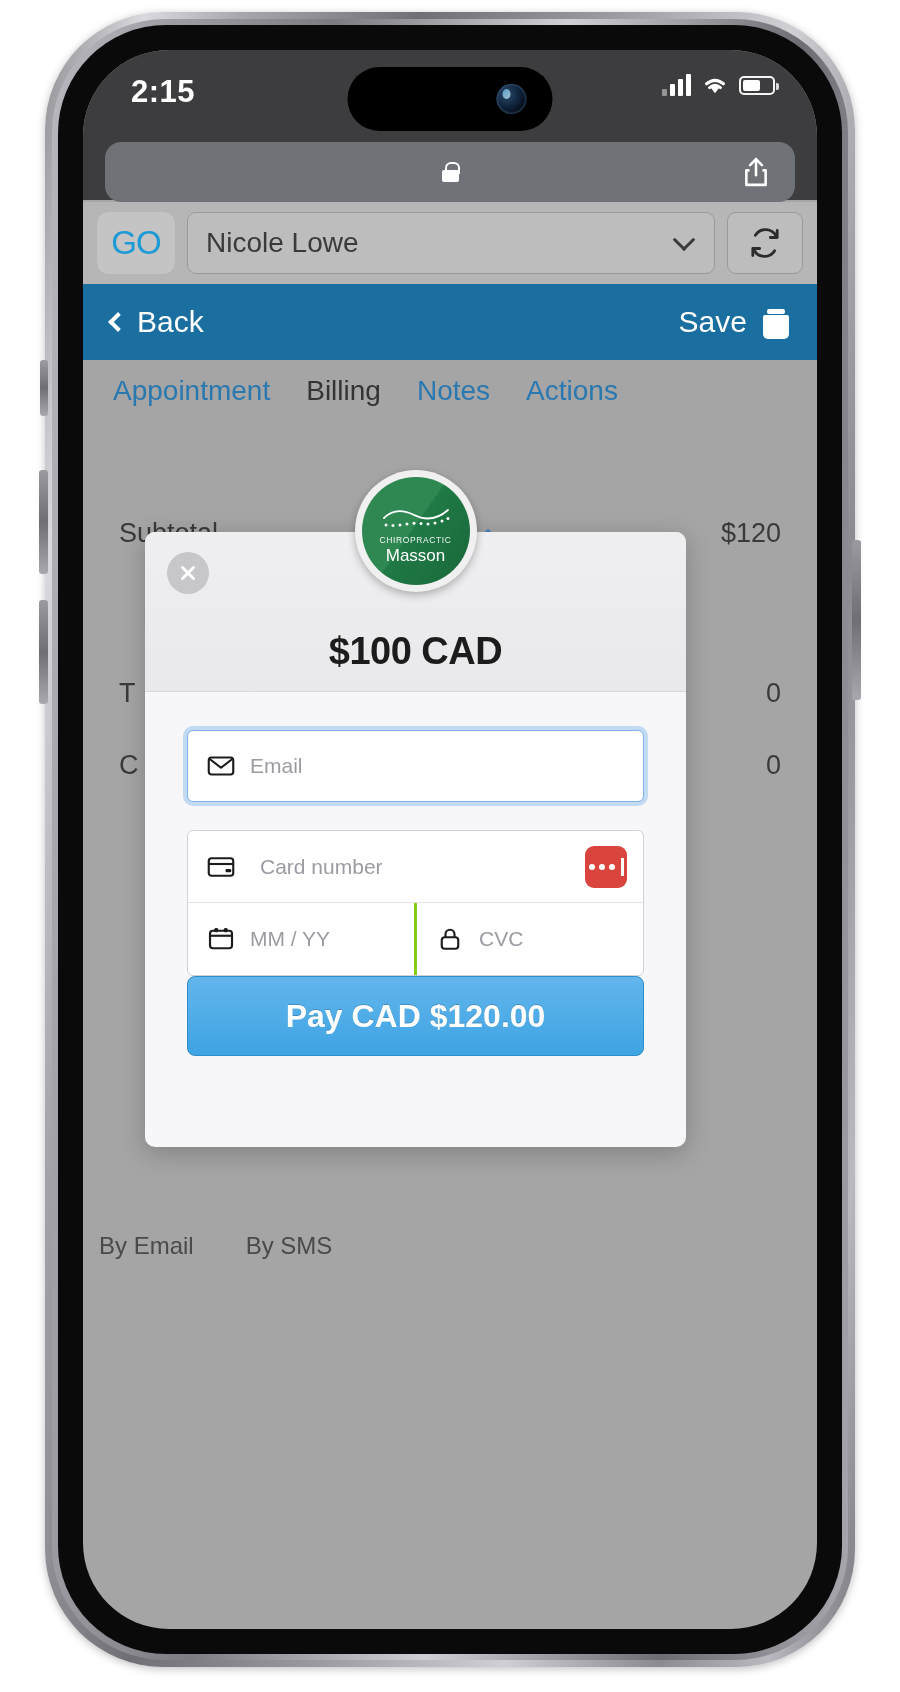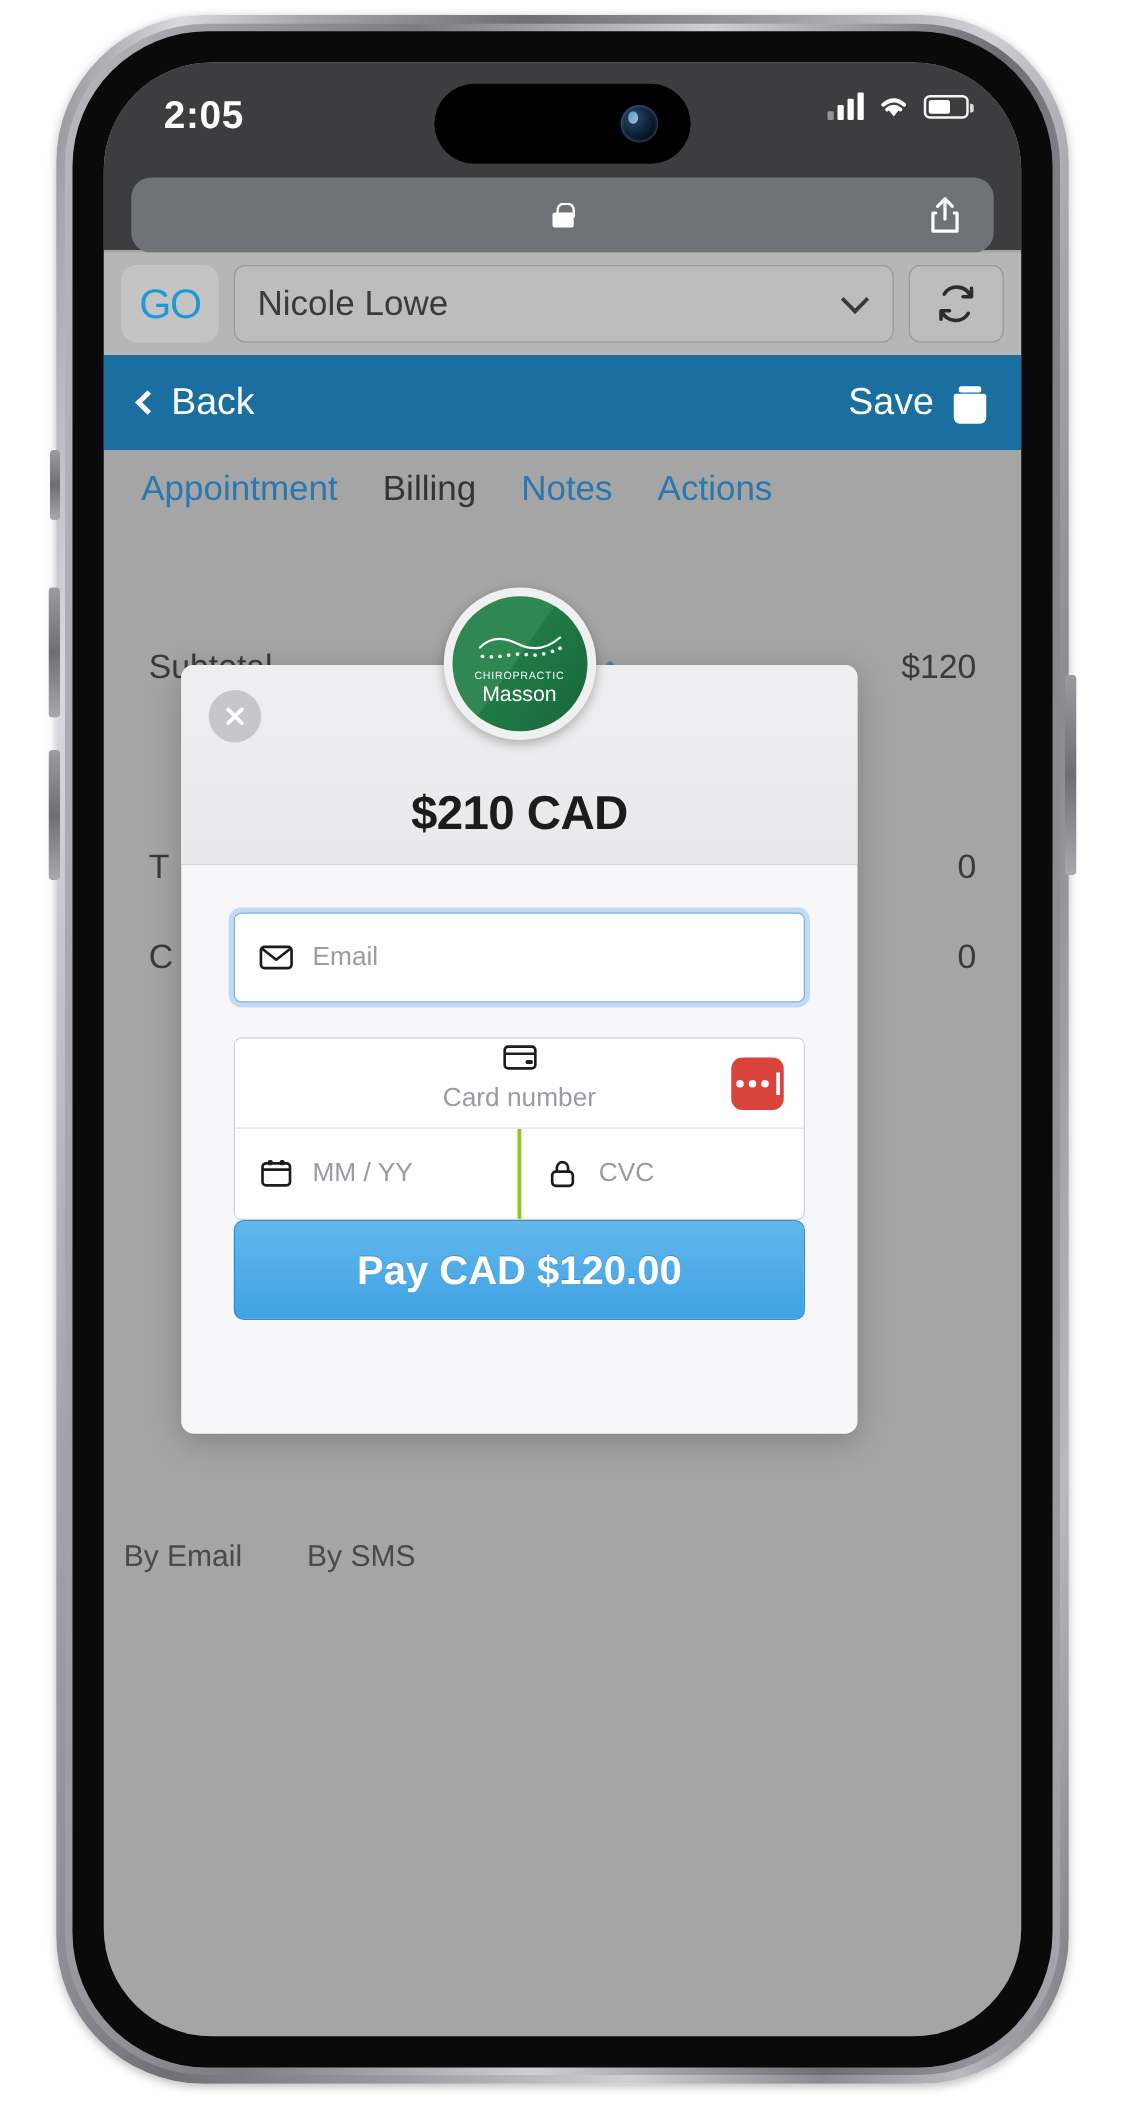--- a/index.html
+++ b/index.html
@@ -241,22 +241,22 @@
     border-color: #7eb2e8;
     box-shadow: 0 0 0 4px rgba(110,170,235,.38);
   }
   .ph { color: #9b9ba2; font-size: 21px; }
   .ico { width: 30px; height: 30px; flex: 0 0 auto; }
 
   .card-group {
     margin-top: 28px; background:#fff; border:1px solid #d2d2d8; border-radius: 6px;
   }
   .card-row {
-    height: 72px; display:flex; align-items:center; padding: 0 18px; gap: 6px;
-    border-bottom: 1px solid #e2e2e6; position: relative; flex-direction: column;
+    height: 72px; display:flex; align-items:center; padding: 0 18px; gap: 24px;
+    border-bottom: 1px solid #e2e2e6; position: relative;
   }
   .card-row:last-child { border-bottom: none; }
   .split { display: flex; }
   .split > div {
     flex: 1; height: 72px; display:flex; align-items:center; padding: 0 18px; gap: 14px;
   }
   .split > div:first-child { border-right: 3px solid #84cc16; }
   .autofill-btn {
     position: absolute; right: 16px; top: 50%; transform: translateY(-50%);
     width: 42px; height: 42px; border-radius: 9px; background: #d9453c;
@@ -284,21 +284,21 @@
   <div class="phone-body"></div>
 
   <div class="btn-side btn-silent"></div>
   <div class="btn-side btn-volup"></div>
   <div class="btn-side btn-voldn"></div>
   <div class="btn-side btn-power"></div>
 
   <div class="screen">
 
     <div class="ios-top">
-      <div class="status-time">2:05</div>
+      <div class="status-time">2:15</div>
       <div class="dynamic-island">
         <div class="island-cam"></div>
       </div>
       <div class="status-right">
         <div class="bars">
             <i></i>
             <i></i>
             <i></i>
             <i></i>
           </div>
@@ -402,21 +402,21 @@
             <div class="logo-name">Masson</div>
           </div>
         </div>
 
         <div class="modal-close">
           <svg viewBox="0 0 24 24">
             <path d="M6 6 L18 18 M18 6 L6 18" stroke="#fff" stroke-width="3.2" stroke-linecap="round"></path>
           </svg>
         </div>
 
-        <div class="modal-amount">$210 CAD</div>
+        <div class="modal-amount">$100 CAD</div>
       </div>
 
       <div class="modal-body">
 
         <div class="field focused">
           <svg class="ico" viewBox="0 0 24 24">
             <rect x="2.2" y="5.2" width="19.6" height="13.6" rx="2.2" stroke="#1c1c1c" stroke-width="1.7" fill="none"></rect>
             <path d="M3.2 6.6 L12 13.4 L20.8 6.6" stroke="#1c1c1c" stroke-width="1.7" fill="none" stroke-linecap="round" stroke-linejoin="round"></path>
           </svg>
           <span class="ph">Email</span>

